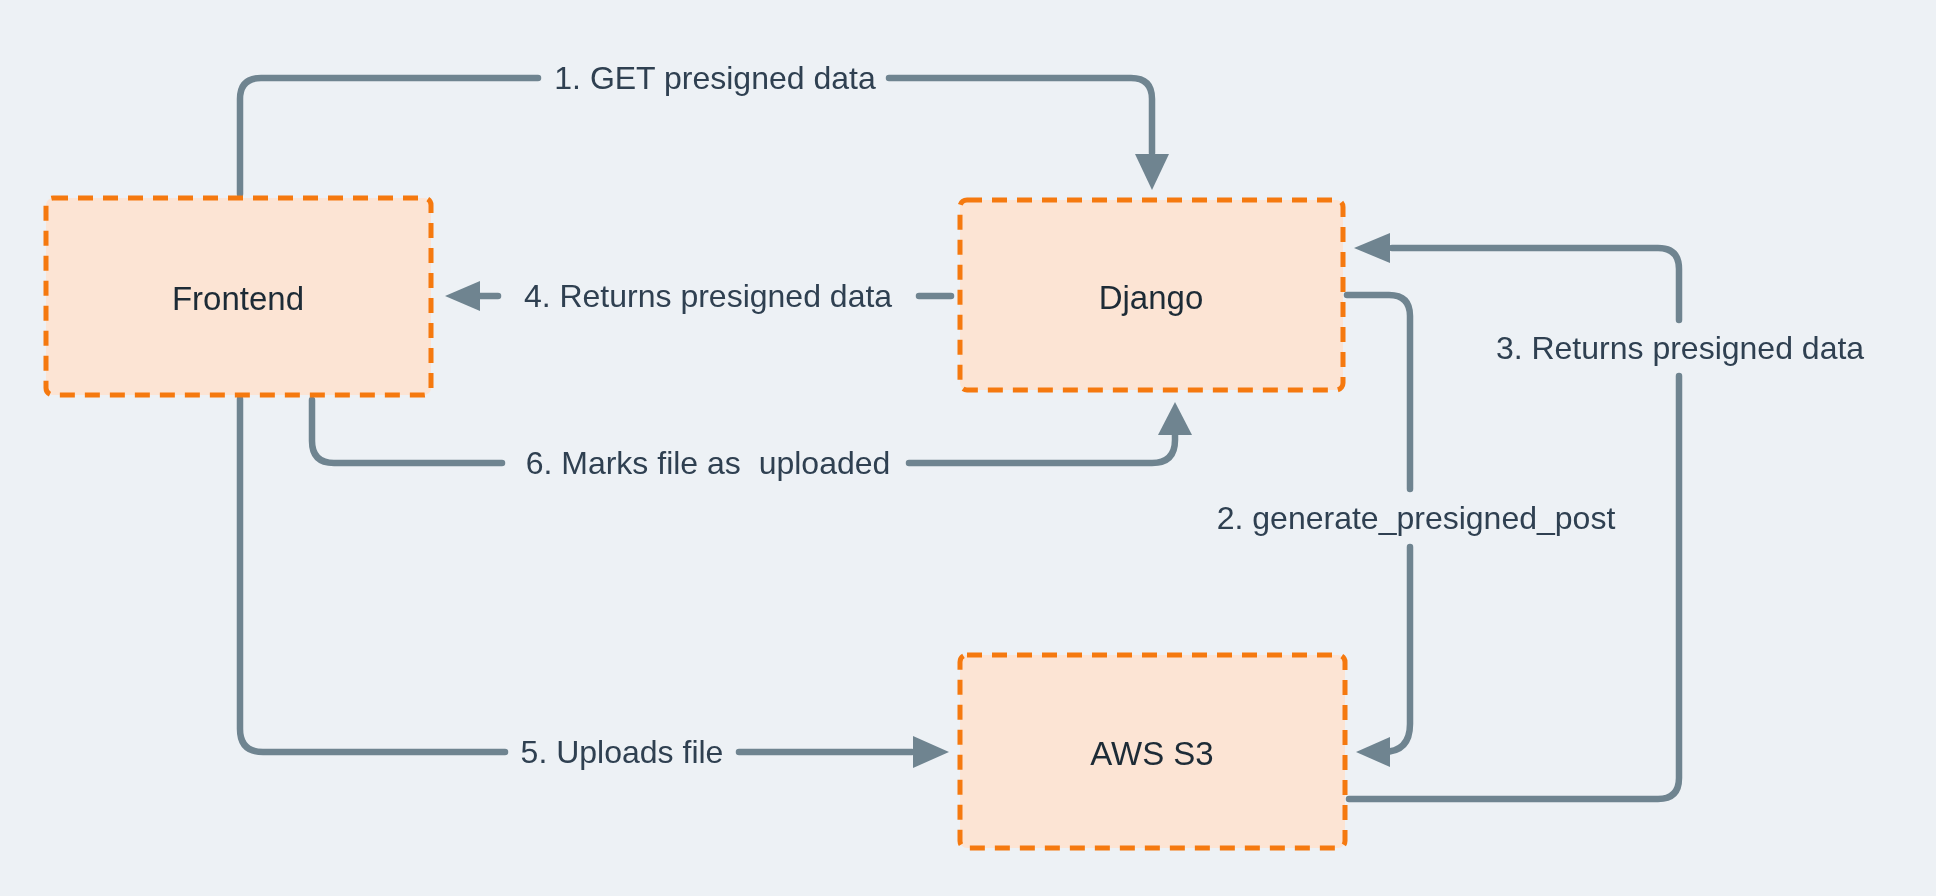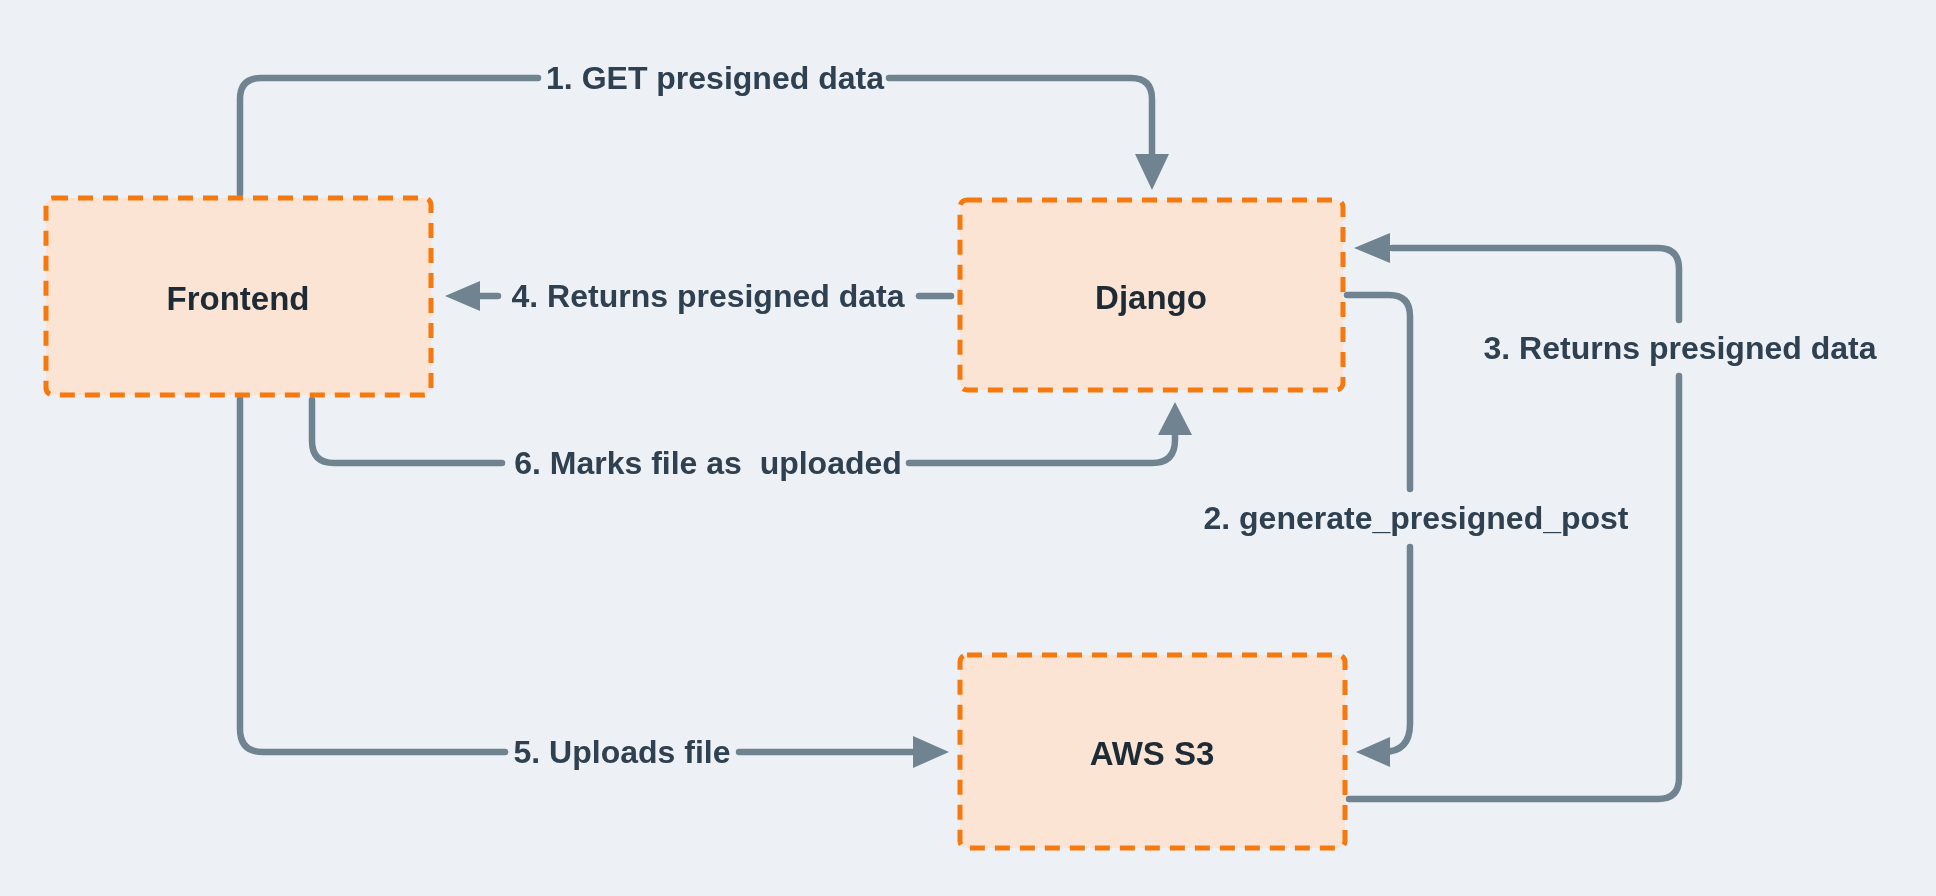--- a/index.html
+++ b/index.html
@@ -7,21 +7,20 @@
     padding: 0;
     width: 1936px;
     height: 896px;
     overflow: hidden;
     background: #edf1f5;
   }
   .stage {
     position: relative;
     width: 1936px;
     height: 896px;
-    font-weight: bold;
   }
   svg { display: block; }
   .node-rect {
     fill: #fce4d4;
     stroke: #f5790f;
     stroke-width: 5;
     stroke-dasharray: 15 10;
   }
   .flow-line {
     fill: none;

